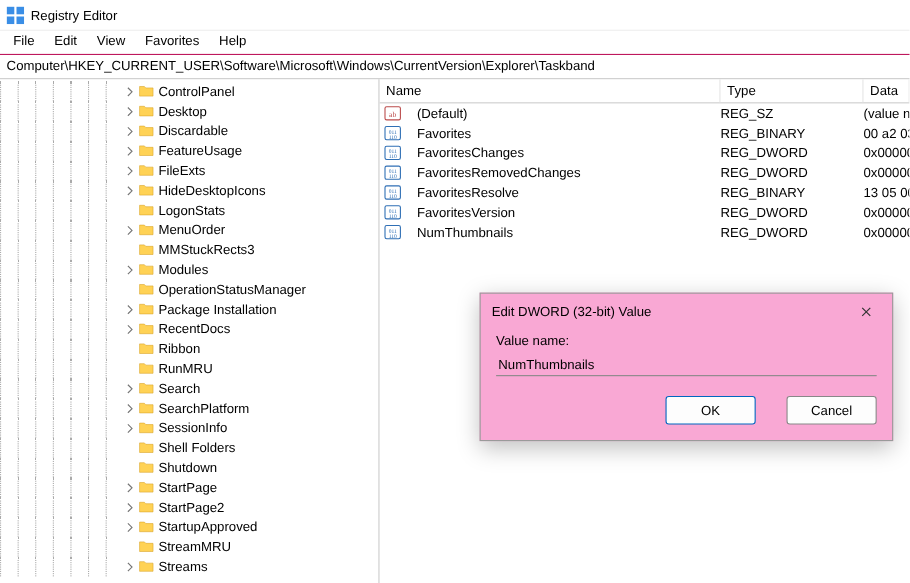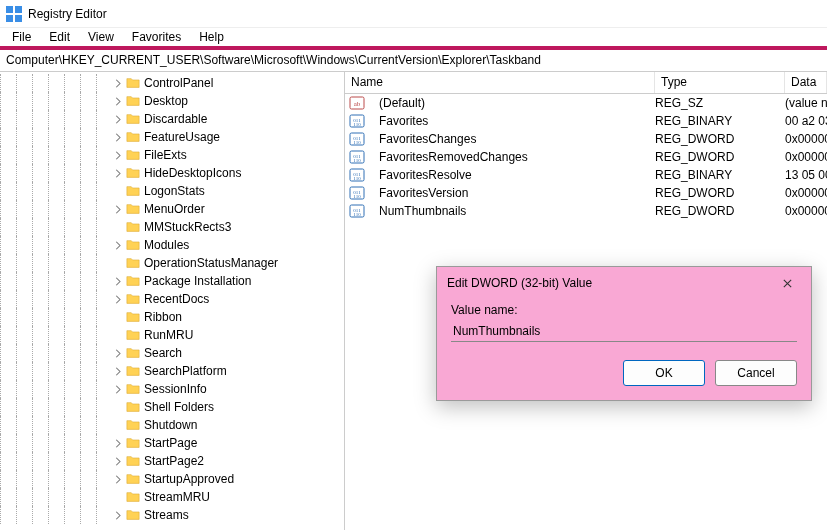--- a/index.html
+++ b/index.html
@@ -2,21 +2,21 @@
 <html><head>
 <meta charset="utf-8">
 <style>
   * { box-sizing: border-box; margin: 0; padding: 0; }
   body { font-family: "Segoe UI", Tahoma, sans-serif; font-size: 12px; color: #000; background: #fff; width: 827px; height: 530px; overflow: hidden; position: relative; }
   
   .titlebar { display: flex; align-items: center; height: 28px; padding: 0 6px; border-bottom: 1px solid #eee; }
   .titlebar .appicon { width: 16px; height: 16px; margin-right: 6px; }
   .titlebar .title { font-size: 12px; }
   
-  .menubar { display: flex; align-items: center; height: 22px; padding: 0 4px; gap: 2px; border-bottom: 4px solid #be185d; }
+  .menubar { display: flex; align-items: flex-start; height: 22px; padding: 0 4px; gap: 2px; border-bottom: 1px solid #be185d; }
   .menubar span { padding: 2px 8px; cursor: default; }
   
   .addressbar { height: 22px; padding: 3px 6px; border-bottom: 1px solid #ccc; font-size: 12px; white-space: nowrap; overflow:hidden; }
   
   .main { display: flex; height: calc(530px - 28px - 22px - 22px); }
   .tree { width: 345px; border-right: 1px solid #ccc; overflow: hidden; padding-top: 2px; }
   .tree-inner { padding-left: 0; }
   .tree-row { display: flex; align-items: center; height: 18px; line-height: 18px; position: relative; }
   .guides { display: inline-block; height: 18px; }
   .guide { display: inline-block; width: 16px; height: 18px; border-left: 1px dotted #aaa; }
@@ -43,21 +43,21 @@
   .dlg-title { font-size:12px; }
   .dlg-close { width:28px; height:22px; display:flex; align-items:center; justify-content:center; font-size:12px; color:#333; }
   .dlg-body { padding:0 14px 14px 14px; }
   .dlg-label { margin-top:4px; margin-bottom:4px; }
   .dlg-field { width:100%; border:none; border-bottom:1px solid #888; padding:3px 2px; font-size:12px; background:transparent; }
   .dlg-row { display:flex; gap:18px; margin-top:14px; }
   .dlg-col { flex:1; }
   .dlg-col.short { flex:0 0 140px; }
   .radio-item { display:flex; align-items:center; gap:6px; margin:5px 0; }
   .radio-item input { accent-color:#0067c0; width:14px; height:14px; }
-  .dlg-btns { display:flex; justify-content:flex-end; gap:10px; margin-top:18px; }
+  .dlg-btns { display:flex; justify-content:flex-end; gap:28px; margin-top:18px; }
   .dlg-btn { min-width:82px; height:26px; border:1px solid #888; background:#fdfdfd; border-radius:3px; font-size:12px; cursor:default; }
   .dlg-btn.primary { border:1px solid #0067c0; }
 </style>
 </head>
 <body>
 
 <svg width="0" height="0" style="position:absolute">
   <defs>
     <g id="appicon">
       <rect x="0" y="0" width="7" height="7" fill="#3a8ee6"></rect>

